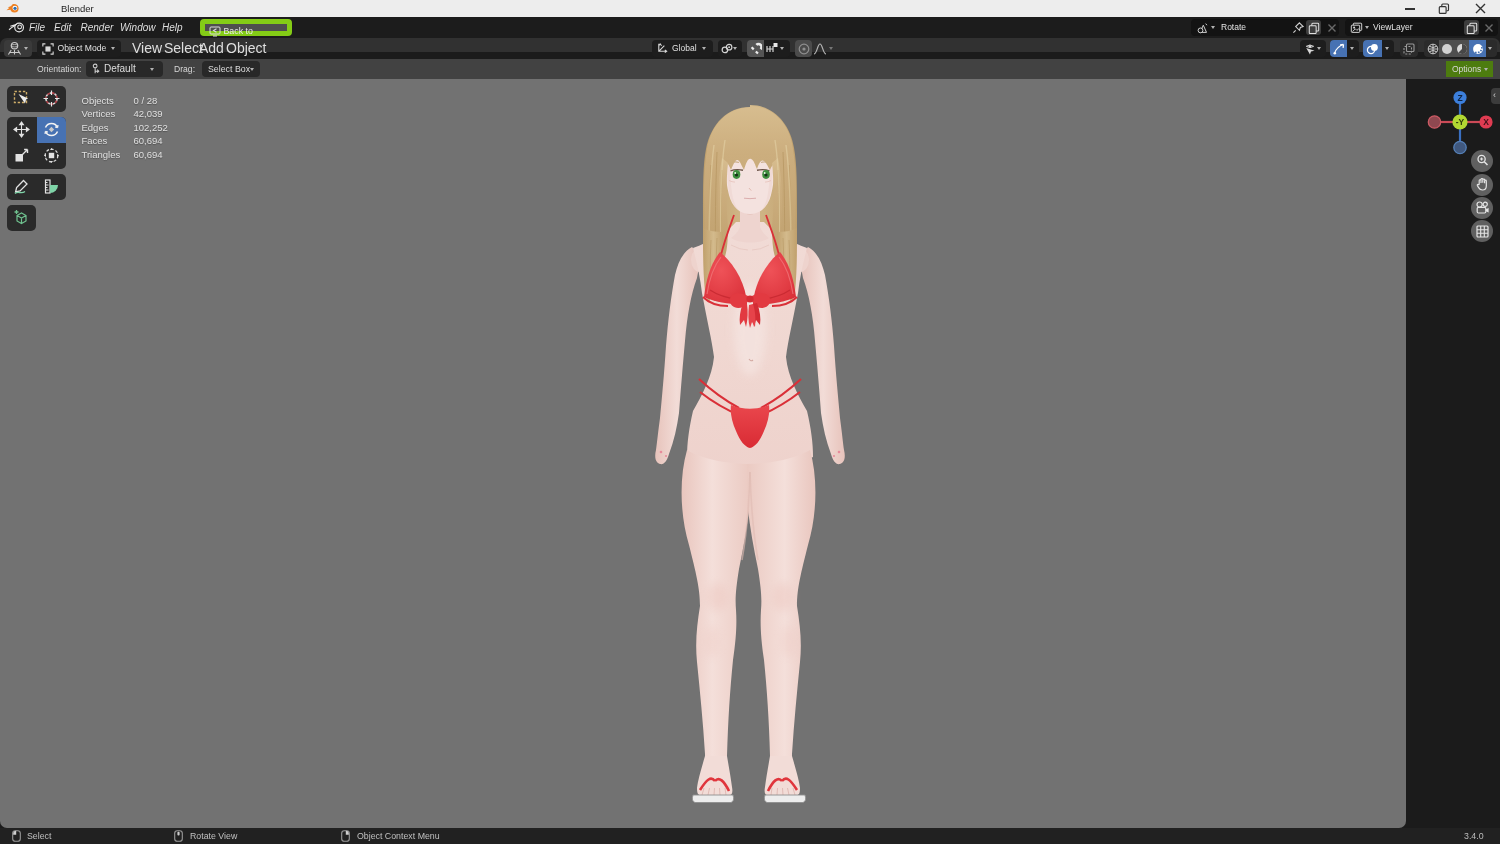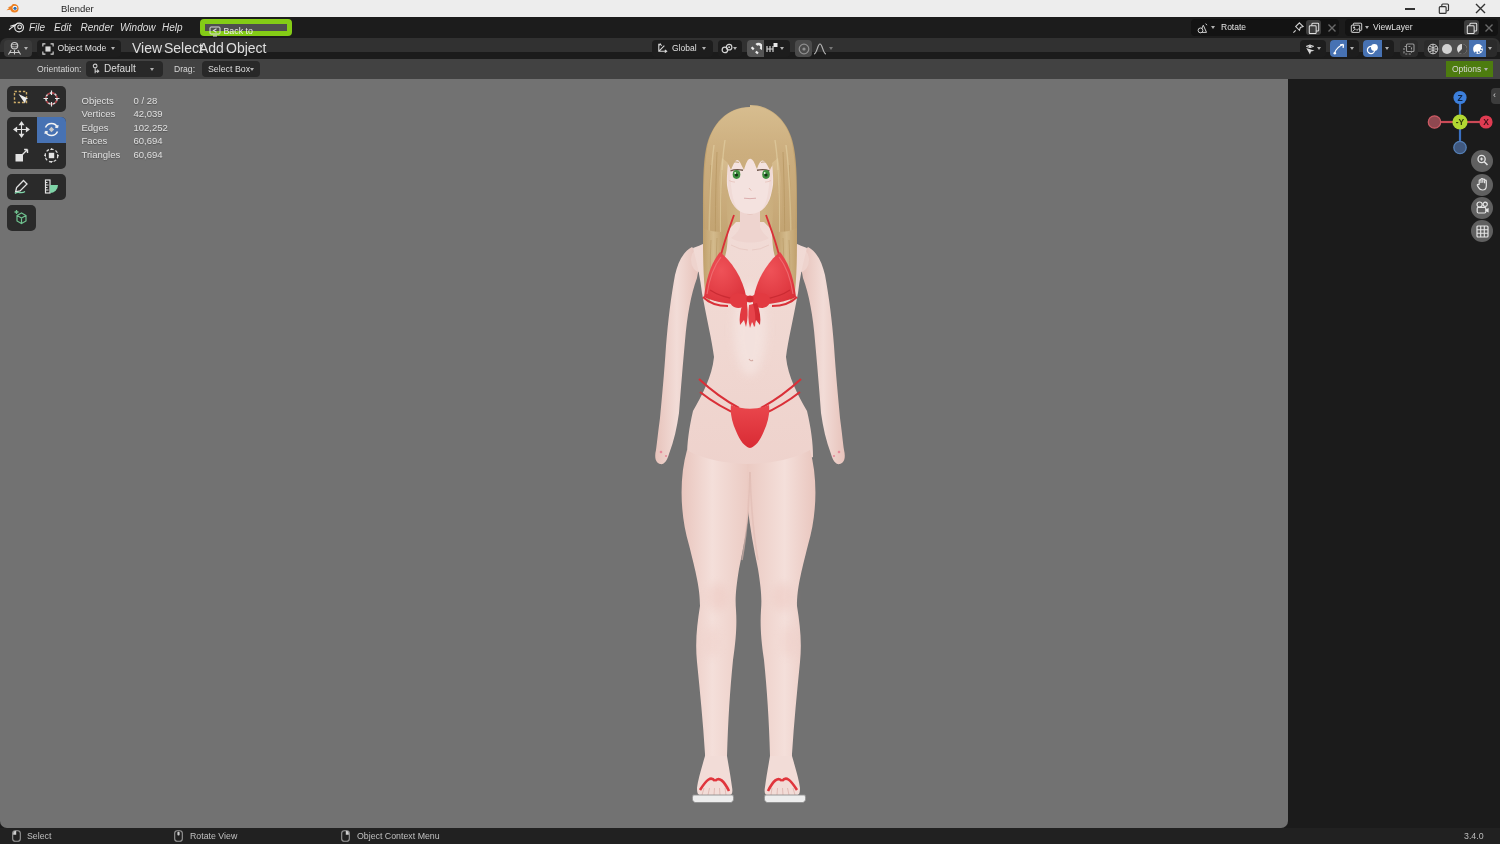--- a/index.html
+++ b/index.html
@@ -9,21 +9,21 @@
   #titlebar { position:absolute; top:0; left:0; width:1500px; height:17px; background:#ededed; }
   #titlebar .t { position:absolute; top:0; left:26px; font-size:9.5px; color:#1d1d1d; line-height:17px;margin-left:35px; }
   #menubar { position:absolute; top:17px; left:0; width:1500px; height:21px; background:#1c1c1c; }
   .mitem { position:absolute; top:0; font-size:10px; color:#dfdfdf; line-height:21px;font-style:italic; }
   #header { position:absolute; top:38px; left:0; width:1500px; height:14px; background:#313131; border-radius:7px 7px 0 0; }
   .hitem { position:absolute; top:0; font-size:14px; color:#dfdfdf; line-height:21px; }
   .pill { position:absolute; background:#1d1d1d; border-radius:4px; height:17px; top:2px; }
   #toolsettings { position:absolute; top:59px; left:0; width:1500px; height:20px; background:#424242; }
   .tsitem { position:absolute; top:0; font-size:8.6px; color:#d6d6d6; line-height:20px; }
   .tspill { position:absolute; background:#282828; border-radius:4px; height:16px; top:2px; }
-  #viewport { position:absolute; top:79px; left:0; width:1288px; height:749px; background:#727272;
+  #viewport { position:absolute; top:79px; left:0; width:1406px; height:749px; background:#727272;
      border-radius:0 0 7px 7px; }
   #statusbar { position:absolute; top:828px; left:0; width:1500px; height:16px; background:#212121; }
   .sitem { position:absolute; top:0; font-size:8.8px; color:#c0c0c0; line-height:16px; }
   .chev { display:inline-block; width:0; height:0; border-left:2.6px solid transparent;
      border-right:2.6px solid transparent; border-top:3.4px solid #b2b2b2; }
   #stats { position:absolute; left:81.5px; top:14.5px; font-size:9.5px; color:#e0e0e0;
      line-height:13.6px; text-shadow:0 1px 1px rgba(0,0,0,0.3); }
   #stats .v { position:absolute; left:52px; }
   #stats div { position:relative; white-space:nowrap; }
 </style>

